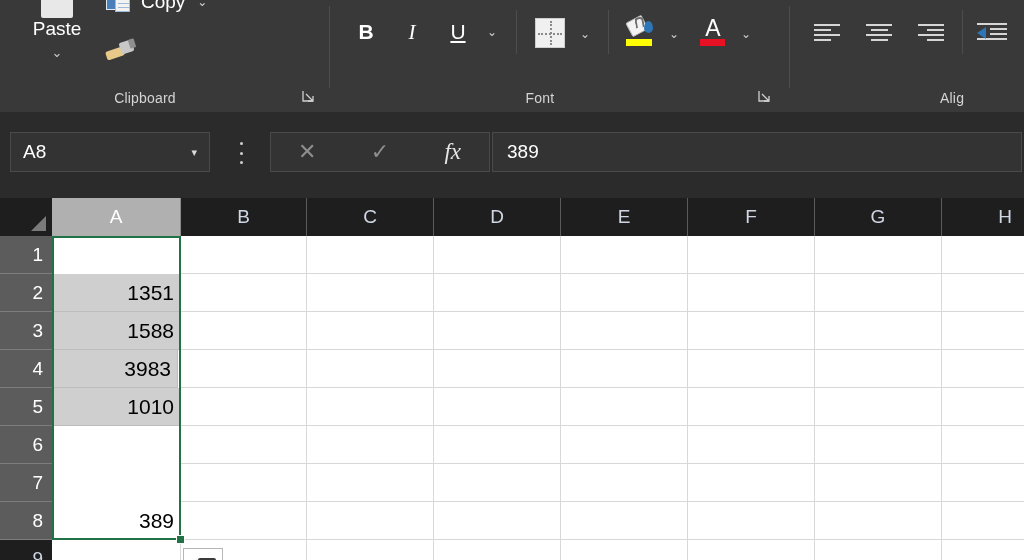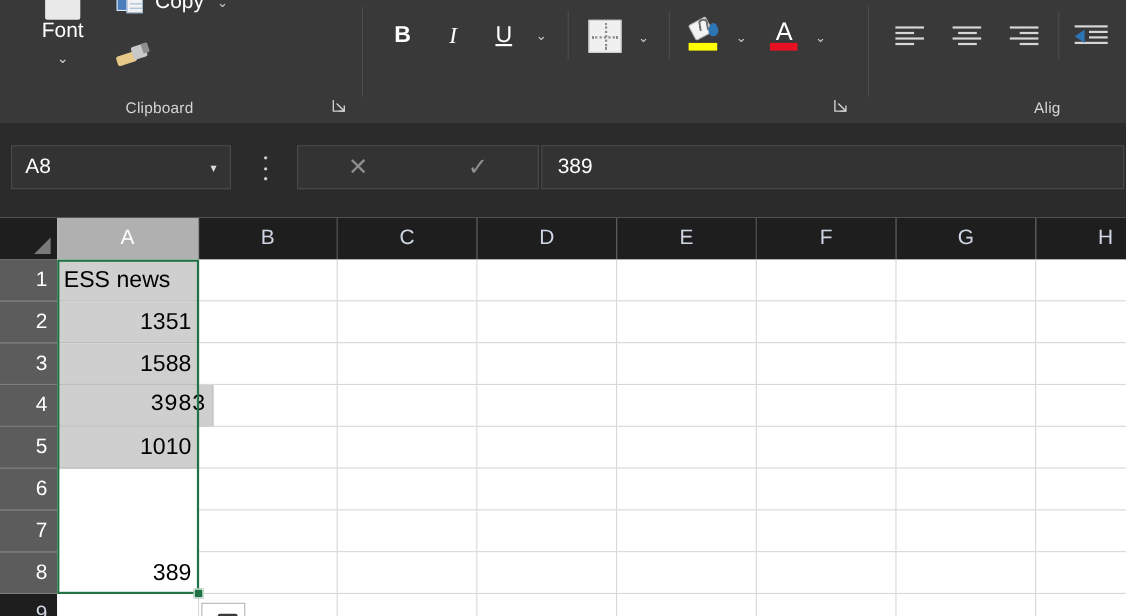--- a/index.html
+++ b/index.html
@@ -144,21 +144,21 @@
 
   <div class="ribbon">
     <div class="ribbon-groups">
 
       <div class="rgroup clipboard">
 
         <div class="paste-btn">
           <div class="paste-icon">
             <div class="board"></div>
           </div>
-          <div class="paste-label">Font</div>
+          <div class="paste-label">Paste</div>
           <div class="paste-caret">⌄</div>
         </div>
 
         <div class="cmd copy-cmd">
           <div class="copy-icon">
             <div class="d1"></div>
             <div class="d2">
                 <i style="top:11px"></i>
                 <i style="top:15px"></i>
               </div>
@@ -214,20 +214,21 @@
         <div class="caret-btn" style="left:334px;top:22px;">⌄</div>
 
         <div class="fbtn" style="left:368px;top:17px;width:30px;height:32px;">
           <div class="fcolor-icon">
             <div class="A">A</div>
             <div class="bar"></div>
           </div>
         </div>
         <div class="caret-btn" style="left:406px;top:22px;">⌄</div>
 
+        <div class="glabel" style="left:0;width:420px;">Font</div>
         <div class="launcher" style="left:428px;">
           <svg width="14" height="14" viewBox="0 0 14 14">
               <path d="M1 1 L1 11 L11 11" fill="none" stroke="#cfcfcf" stroke-width="1.3"></path>
               <path d="M4 4 L11 11 M11 6 L11 11 L6 11" fill="none" stroke="#cfcfcf" stroke-width="1.3"></path>
             </svg>
         </div>
         <div class="gsep" style="left:459px;"></div>
       </div>
 
       <div class="rgroup aligngroup">
@@ -280,20 +281,21 @@
       <span class="nbcaret">▾</span>
     </div>
     <div class="kebab">
         <span></span>
         <span></span>
         <span></span>
       </div>
     <div class="fbbtns">
       <div class="b">✕</div>
       <div class="b">✓</div>
+      <div class="b fx">fx</div>
     </div>
     <div class="fbinput">
       <span class="v">389</span>
     </div>
   </div>
 
   <div class="grid">
     <div class="corner">
         <div class="tri"></div>
       </div>
@@ -312,21 +314,20 @@
         <div class="rowh sel" style="top: 38px; height: 38px;">2</div>
         <div class="rowh sel" style="top: 76px; height: 38px;">3</div>
         <div class="rowh sel" style="top: 114px; height: 38px;">4</div>
         <div class="rowh sel" style="top: 152px; height: 38px;">5</div>
         <div class="rowh sel" style="top: 190px; height: 38px;">6</div>
         <div class="rowh sel" style="top: 228px; height: 38px;">7</div>
         <div class="rowh sel" style="top: 266px; height: 38px;">8</div>
         <div class="rowh" style="top: 304px; height: 38px;">9</div>
       </div>
     <div class="cells" id="cells">
-        <div class="cell selfill" style="left: 0px; width: 129px; top: 0px; height: 38px;">ESS news</div>
         <div class="cell" style="left: 129px; width: 126px; top: 0px; height: 38px;"></div>
         <div class="cell" style="left: 255px; width: 127px; top: 0px; height: 38px;"></div>
         <div class="cell" style="left: 382px; width: 127px; top: 0px; height: 38px;"></div>
         <div class="cell" style="left: 509px; width: 127px; top: 0px; height: 38px;"></div>
         <div class="cell" style="left: 636px; width: 127px; top: 0px; height: 38px;"></div>
         <div class="cell" style="left: 763px; width: 127px; top: 0px; height: 38px;"></div>
         <div class="cell" style="left: 890px; width: 127px; top: 0px; height: 38px;"></div>
         <div class="cell selfill num" style="left: 0px; width: 129px; top: 38px; height: 38px;">1351</div>
         <div class="cell" style="left: 129px; width: 126px; top: 38px; height: 38px;"></div>
         <div class="cell" style="left: 255px; width: 127px; top: 38px; height: 38px;"></div>
@@ -336,21 +337,21 @@
         <div class="cell" style="left: 763px; width: 127px; top: 38px; height: 38px;"></div>
         <div class="cell" style="left: 890px; width: 127px; top: 38px; height: 38px;"></div>
         <div class="cell selfill num" style="left: 0px; width: 129px; top: 76px; height: 38px;">1588</div>
         <div class="cell" style="left: 129px; width: 126px; top: 76px; height: 38px;"></div>
         <div class="cell" style="left: 255px; width: 127px; top: 76px; height: 38px;"></div>
         <div class="cell" style="left: 382px; width: 127px; top: 76px; height: 38px;"></div>
         <div class="cell" style="left: 509px; width: 127px; top: 76px; height: 38px;"></div>
         <div class="cell" style="left: 636px; width: 127px; top: 76px; height: 38px;"></div>
         <div class="cell" style="left: 763px; width: 127px; top: 76px; height: 38px;"></div>
         <div class="cell" style="left: 890px; width: 127px; top: 76px; height: 38px;"></div>
-        <div class="cell selfill num" style="left: 0px; width: 142px; top: 114px; height: 38px; font-family: Liberation Mono, monospace;">3983</div>
+        <div class="cell selfill num" style="left: 0px; width: 126px; top: 114px; height: 38px;">3983</div>
         <div class="cell" style="left: 129px; width: 126px; top: 114px; height: 38px;"></div>
         <div class="cell" style="left: 255px; width: 127px; top: 114px; height: 38px;"></div>
         <div class="cell" style="left: 382px; width: 127px; top: 114px; height: 38px;"></div>
         <div class="cell" style="left: 509px; width: 127px; top: 114px; height: 38px;"></div>
         <div class="cell" style="left: 636px; width: 127px; top: 114px; height: 38px;"></div>
         <div class="cell" style="left: 763px; width: 127px; top: 114px; height: 38px;"></div>
         <div class="cell" style="left: 890px; width: 127px; top: 114px; height: 38px;"></div>
         <div class="cell selfill num" style="left: 0px; width: 129px; top: 152px; height: 38px;">1010</div>
         <div class="cell" style="left: 129px; width: 126px; top: 152px; height: 38px;"></div>
         <div class="cell" style="left: 255px; width: 127px; top: 152px; height: 38px;"></div>

